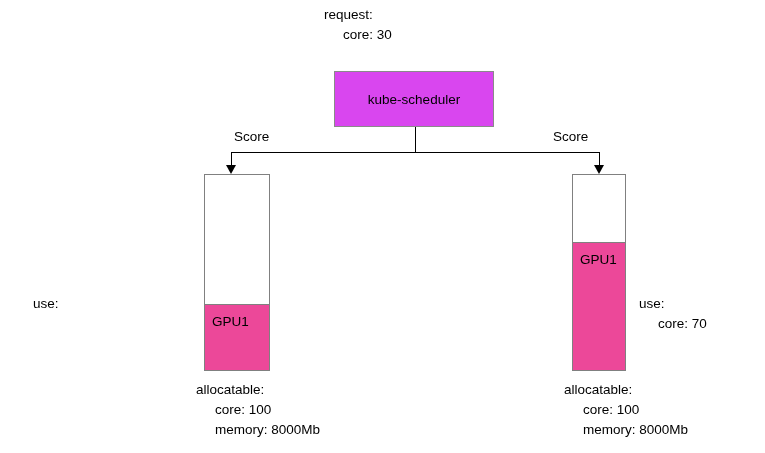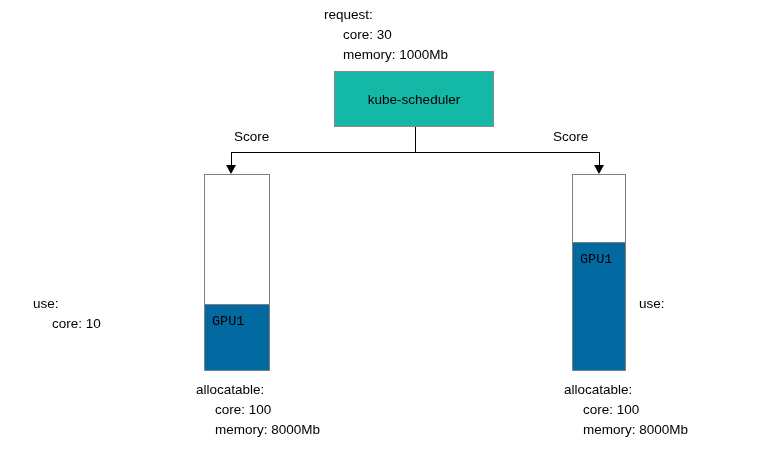--- a/index.html
+++ b/index.html
@@ -36,21 +36,21 @@
     top: 5px;
     text-align: left;
   }
 
   
   #scheduler-box {
     left: 306px;
     top: 71px;
     width: 160px;
     height: 56px;
-    background: #14b8a6;
+    background: #d946ef;
     border: 1px solid #8a8a8a;
     box-sizing: border-box;
     display: flex;
     align-items: center;
     justify-content: center;
     font-size: 13.5px;
   }
 
   
   .line-v {
@@ -91,26 +91,25 @@
     background: #ffffff;
     display: flex;
     flex-direction: column;
     justify-content: flex-end;
   }
   .node-free {
     background: #ffffff;
     flex: 0 0 auto;
   }
   .node-used {
-    background: #0369a1;
+    background: #ec4899;
     border-top: 1px solid #808080;
     box-sizing: border-box;
     flex: 0 0 auto;
     position: relative;
-    font-family: Liberation Mono, monospace;
   }
   .node-used .node-label {
     position: absolute;
     left: 7px;
     top: 9px;
     font-size: 13.5px;
     white-space: nowrap;
   }
 
   #node-left-bar {
@@ -143,21 +142,20 @@
   #alloc-right { left: 536px; top: 380px; }
 </style>
 </head>
 <body>
 
 <div id="canvas">
 
   <div class="abs spec" id="request-spec">
     <span class="spec-head">request:</span>
     <span class="spec-row">core: 30</span>
-    <span class="spec-row">memory: 1000Mb</span>
   </div>
 
   <div class="abs" id="scheduler-box">
     <span>kube-scheduler</span>
   </div>
 
   <div class="abs line-v" id="conn-trunk"></div>
   <div class="abs line-h" id="conn-bar"></div>
   <div class="abs line-v" id="conn-left"></div>
   <div class="abs line-v" id="conn-right"></div>
@@ -176,25 +174,25 @@
 
   <div class="abs node-bar" id="node-right-bar">
     <div class="node-free" style="height:34.5%"></div>
     <div class="node-used" style="height:65.5%">
       <span class="node-label">GPU1</span>
     </div>
   </div>
 
   <div class="abs spec" id="use-left">
     <span class="spec-head">use:</span>
-    <span class="spec-row">core: 10</span>
   </div>
 
   <div class="abs spec" id="use-right">
     <span class="spec-head">use:</span>
+    <span class="spec-row">core: 70</span>
   </div>
 
   <div class="abs spec" id="alloc-left">
     <span class="spec-head">allocatable:</span>
     <span class="spec-row">core: 100</span>
     <span class="spec-row">memory: 8000Mb</span>
   </div>
 
   <div class="abs spec" id="alloc-right">
     <span class="spec-head">allocatable:</span>

